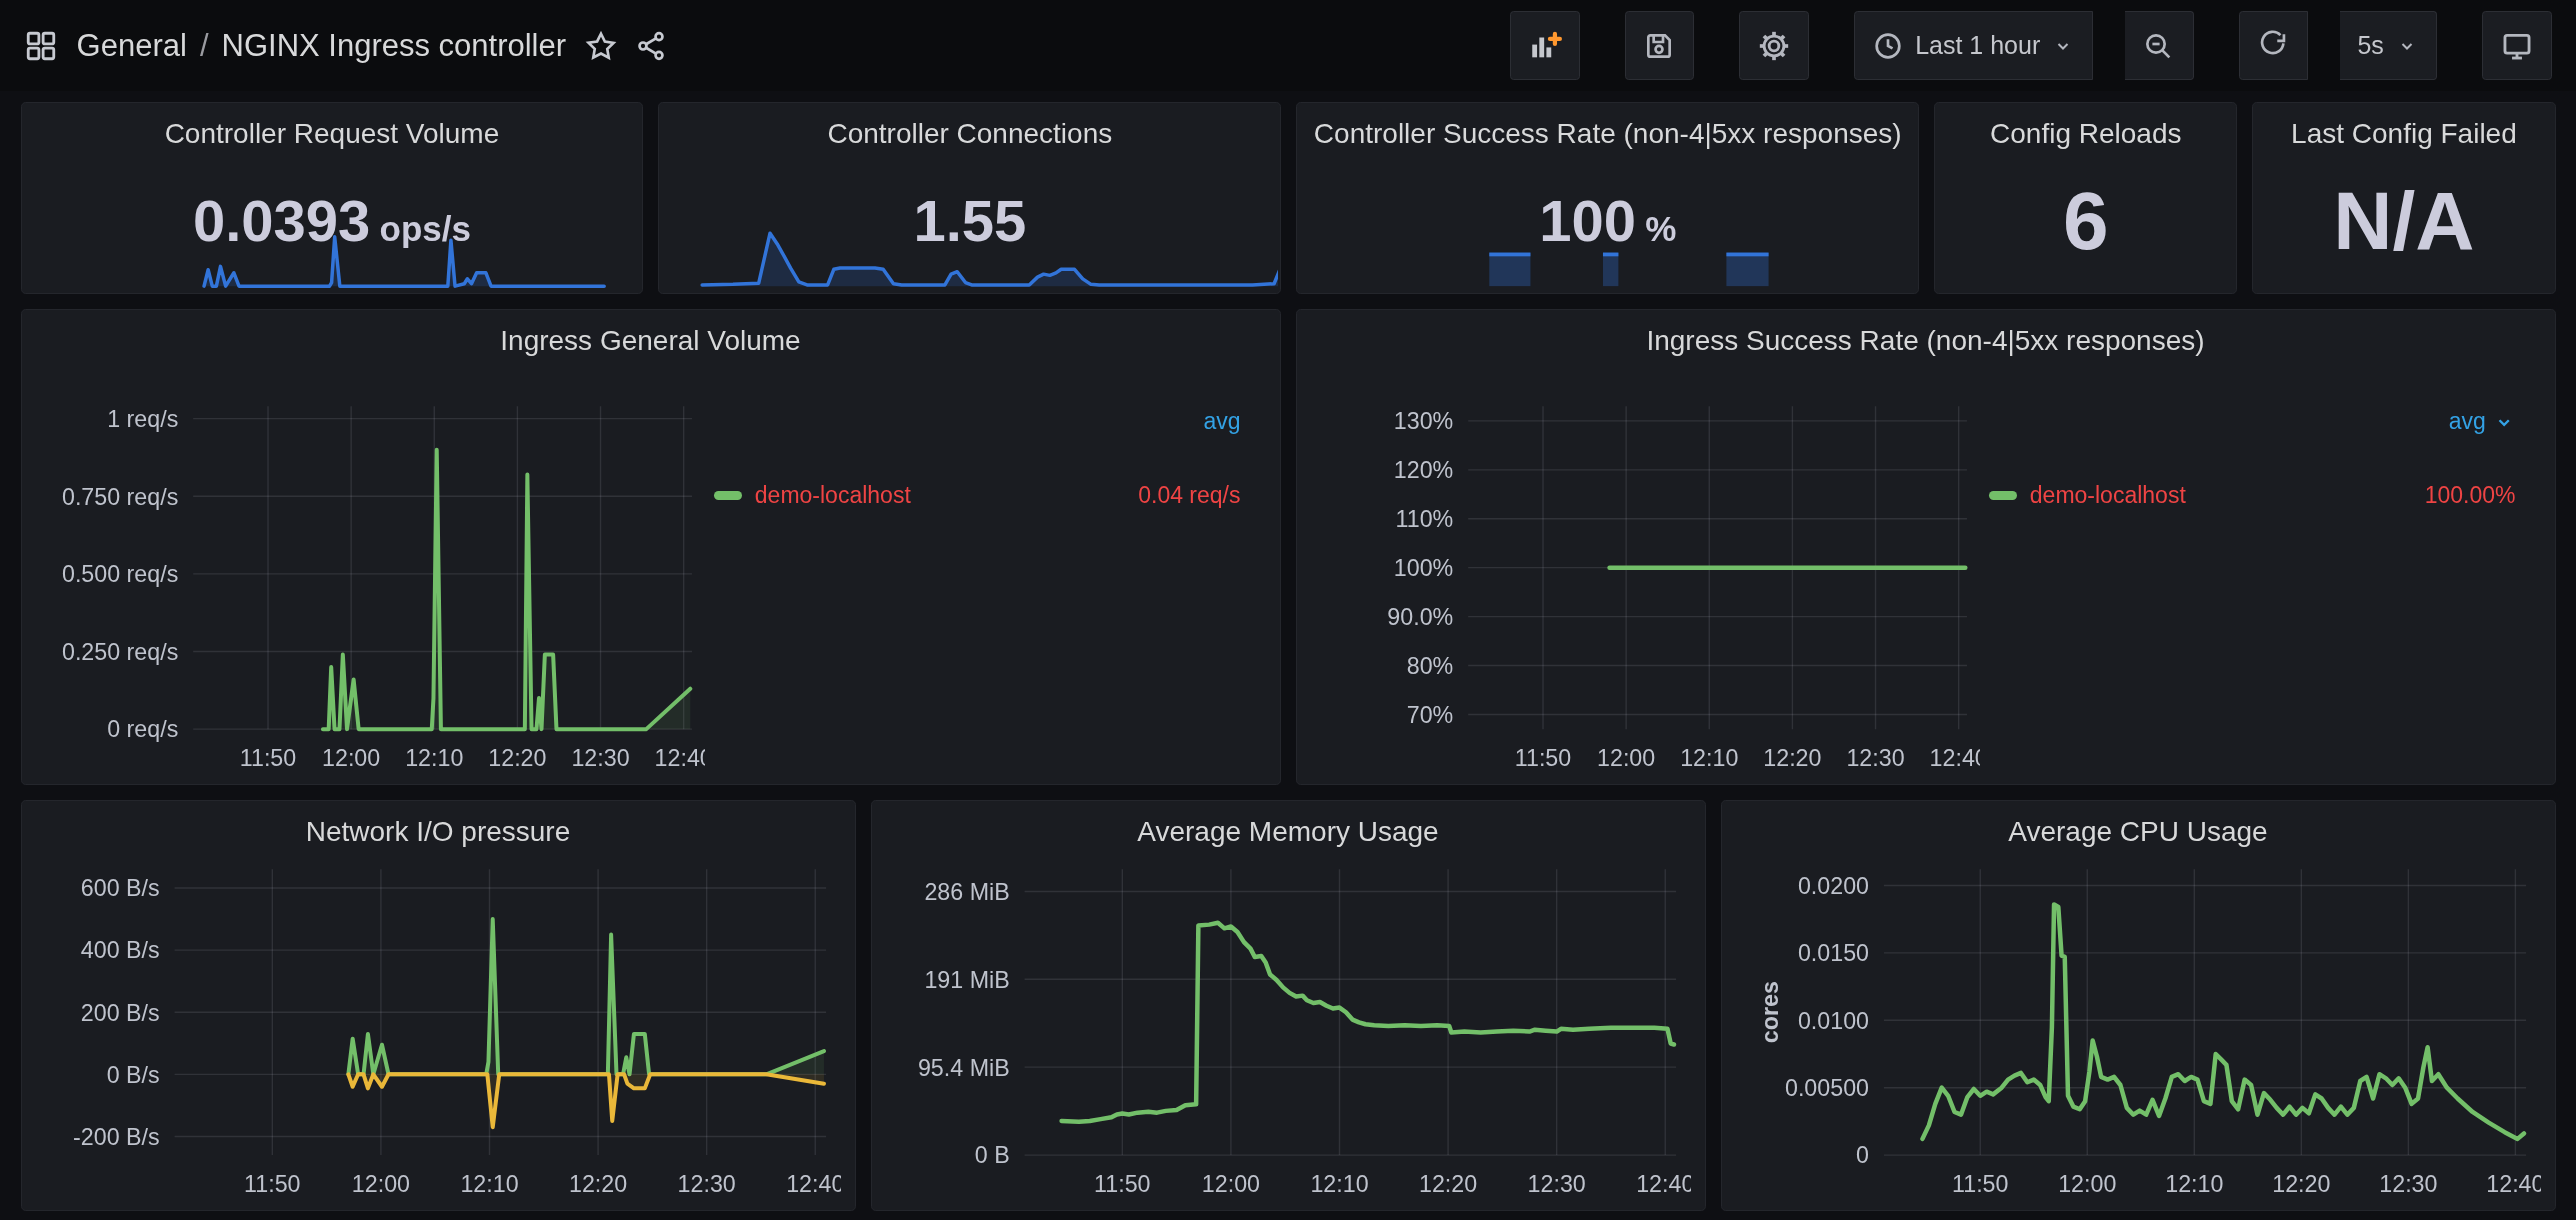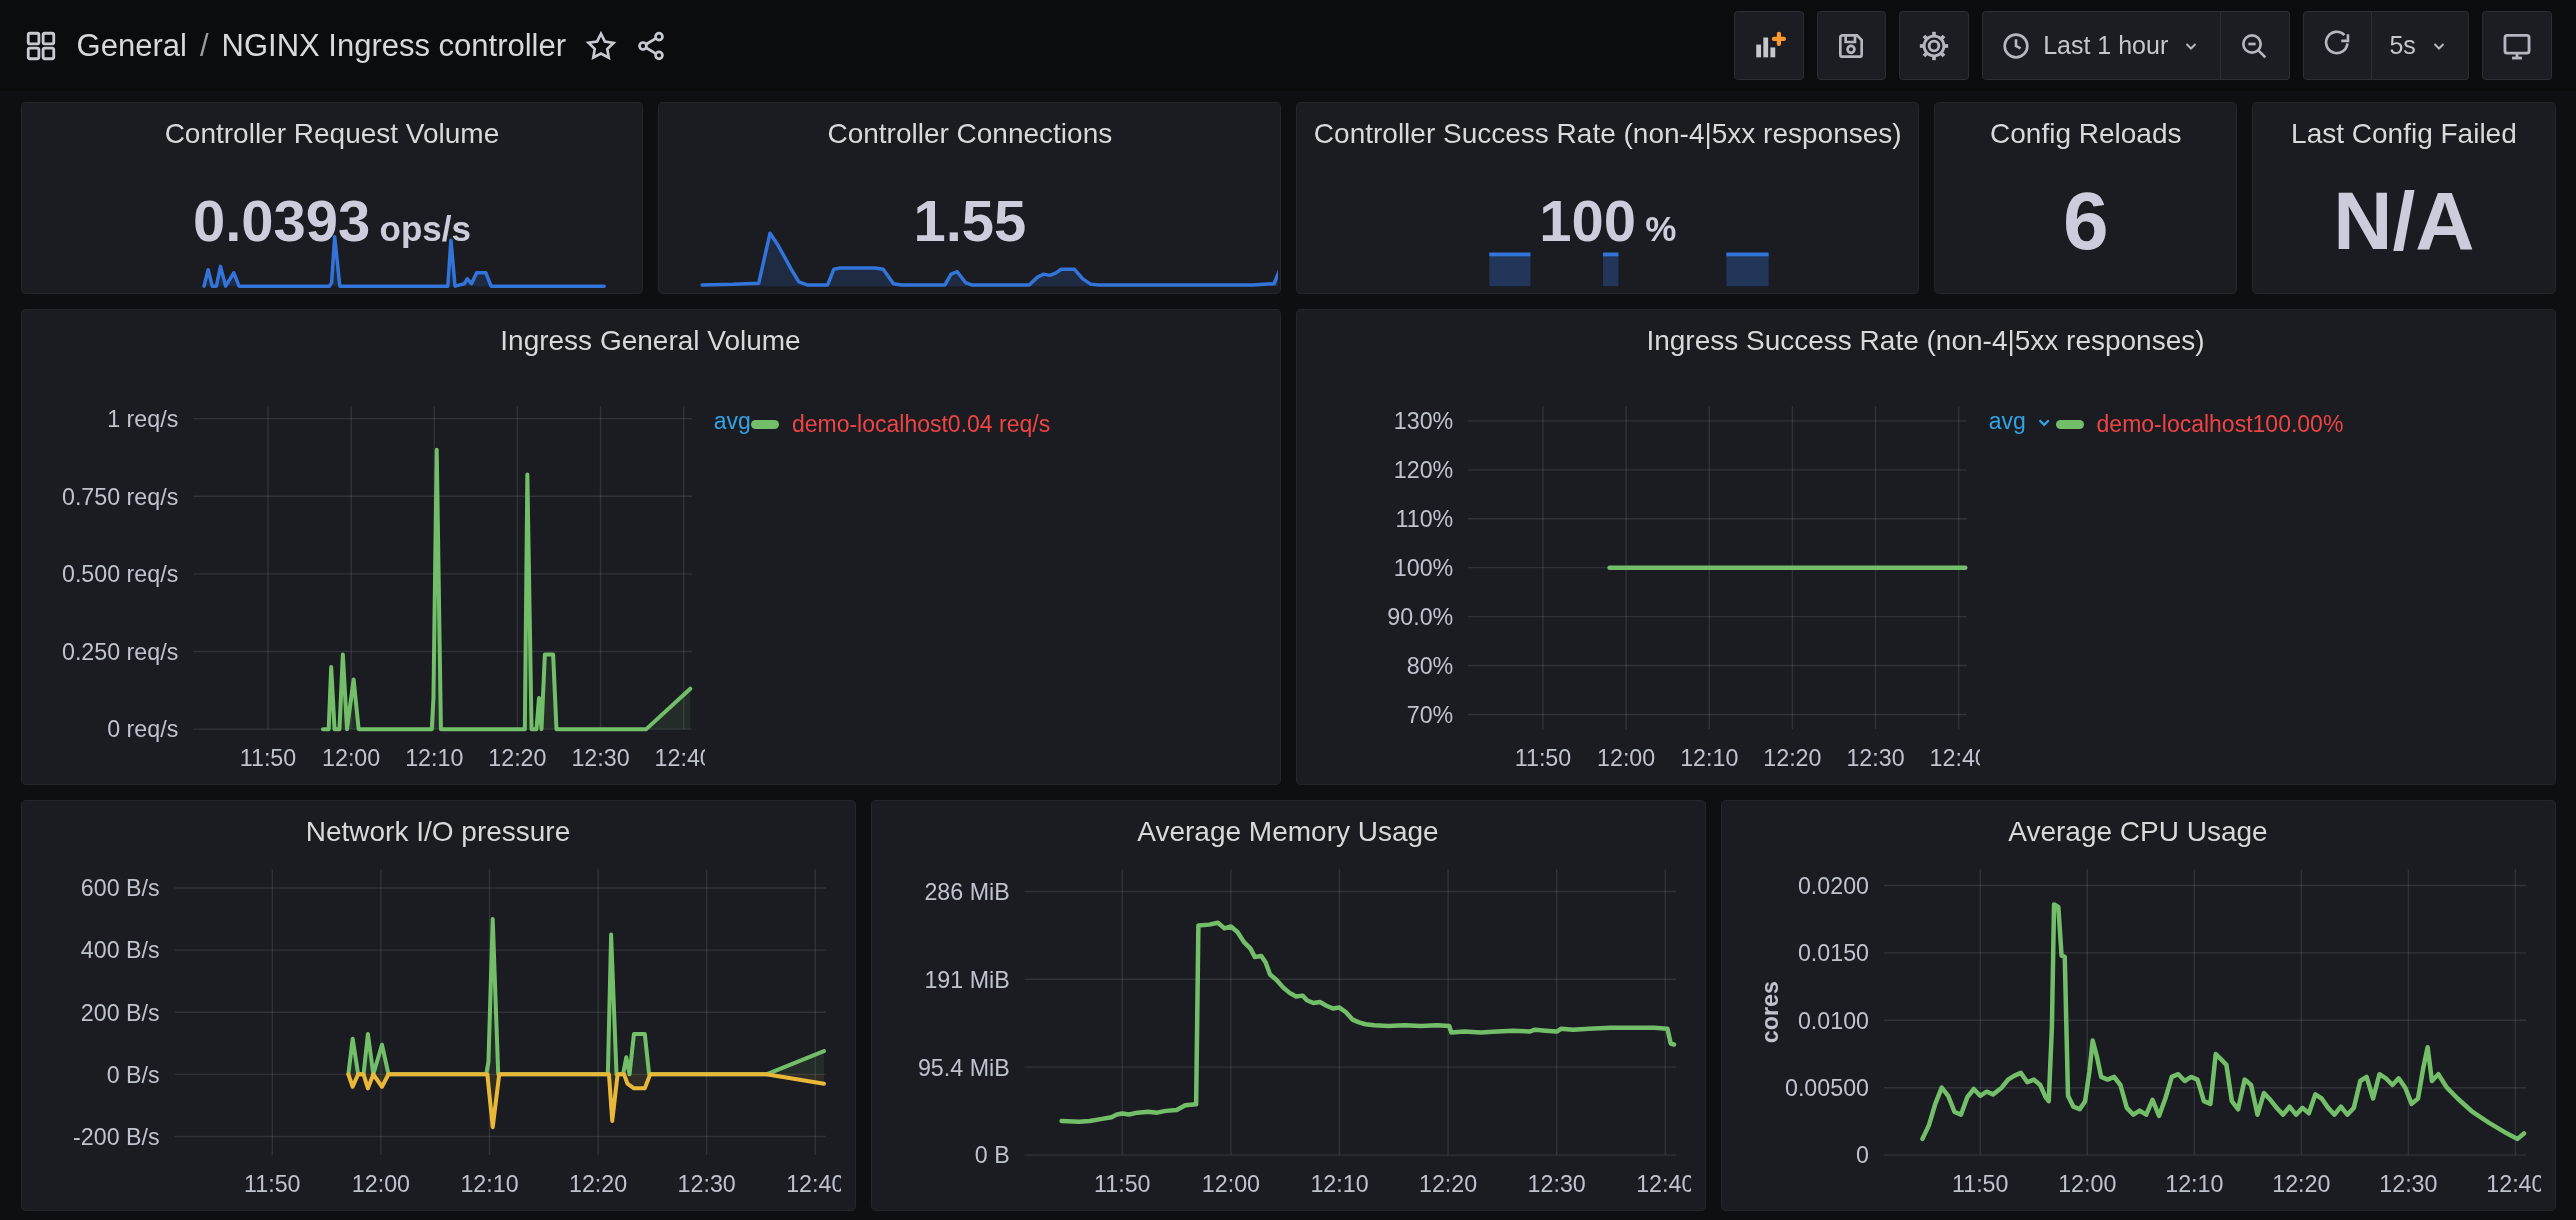--- a/index.html
+++ b/index.html
@@ -16,21 +16,21 @@
   }
   .topbar-left { display:flex; align-items:center; gap:18.6px; }
   .crumb { font-size:31px; color:#d8d9da; display:flex; gap:13px; align-items:flex-end; white-space:nowrap; }
   .crumb .sep { color:#9a9ba0; }
   .hicon { display:inline-flex; align-items:center; justify-content:center; }
   .hicon svg { stroke:#c7cad1; fill:none; stroke-width:2; }
   .topbar-right { display:flex; align-items:center; gap:13px; }
   .tbtn {
     height:69px; min-width:69px; background:#1b1d22; border:1.4px solid #2c2e34;
     border-radius:3.7px; display:flex; align-items:center; justify-content:space-between;
-    gap:11.2px; color:#c5c7cd; font-size:25px; padding:0 17px; cursor:pointer;
+    gap:11.2px; color:#c5c7cd; font-size:25px; padding:0 17px; cursor:pointer;margin-left:32px;
   }
   .tbtn svg { stroke:#b4b7bf; fill:none; stroke-width:2; }
   .tgroup { display:flex; align-items:stretch; }
   .tgroup .tbtn { border-radius:0; border-left-width:0; }
   .tgroup .tbtn:first-child { border-radius:3.7px 0 0 3.7px; border-left-width:1.4px; }
   .tgroup .tbtn:last-child { border-radius:0 3.7px 3.7px 0; }
   
   .dash { padding:11.2px 20.5px 7.4px; display:flex; flex-direction:column; gap:15px; }
   .row { display:flex; gap:15px; }
   .panel {
@@ -52,21 +52,21 @@
   .stat-body { position:absolute; inset:45px 0 0 0; display:flex; align-items:center; justify-content:center; }
   .stat-val { font-size:58px; font-weight:700; color:#ccccdc; white-space:nowrap; }
   .stat-val .unit { font-size:35px; margin-left:9.3px; }
   .stat-val.big { font-size:82px; }
   .spark { position:absolute; bottom:5.6px; left:1.9px; width:calc(100% - 3.7px); display:block; }
   .h60 { height:56px; } .h72 { height:67px; } .h44 { height:41px; }
   
   .ts-body { position:absolute; inset:45px 13px 5.6px 13px; display:flex; }
   .ts-svg { display:block; flex:none; }
   svg text.tick { fill:#bfc3cd; font-size:25px; font-family:"Liberation Sans","DejaVu Sans",sans-serif; }
-  .legend { flex:1; display:flex; padding:47px 26px 0 9.3px; }
+  .legend { flex:1; display:flex; flex-direction:column; padding:47px 26px 0 9.3px;gap:32px; }
   .legend-header { display:flex; justify-content:flex-end; align-items:center; gap:7.4px;
     color:#33a2e5; font-size:23px; font-weight:500; height:39px; cursor:pointer; }
   .legend-header svg { stroke:#33a2e5; fill:none; stroke-width:2.5; }
   .legend-row { display:flex; align-items:center; height:45px; font-size:23px; color:#ef4444; }
   .swatch { width:28px; height:9.3px; border-radius:4.7px; background:#73bf69; margin-right:13px; flex:none; }
   .legend-name { cursor:pointer; }
   .legend-val { margin-left:auto; }
 </style>
 </head>
 <body>

